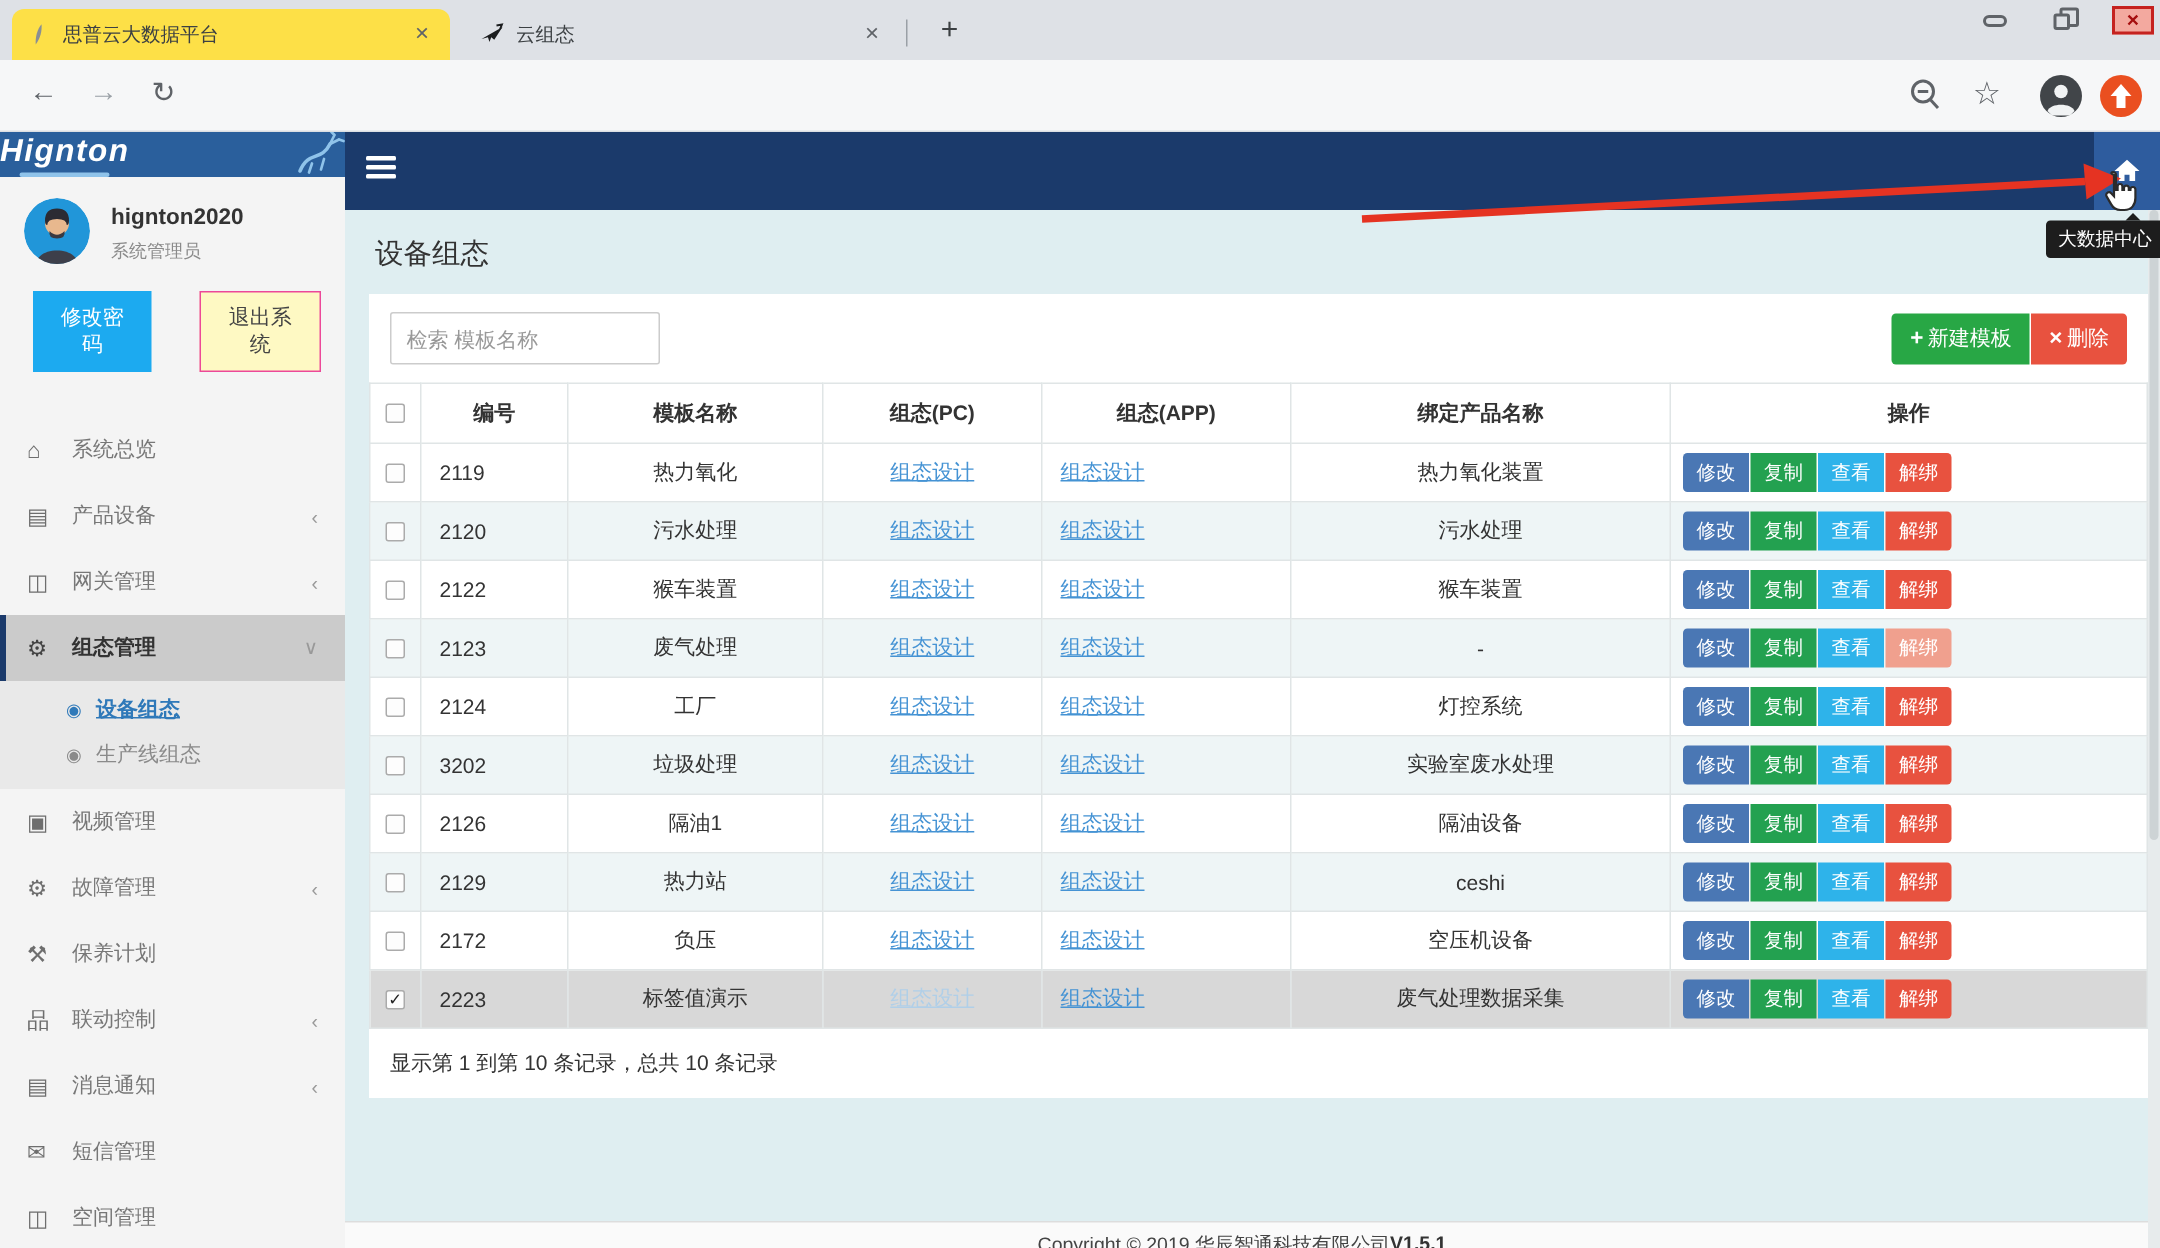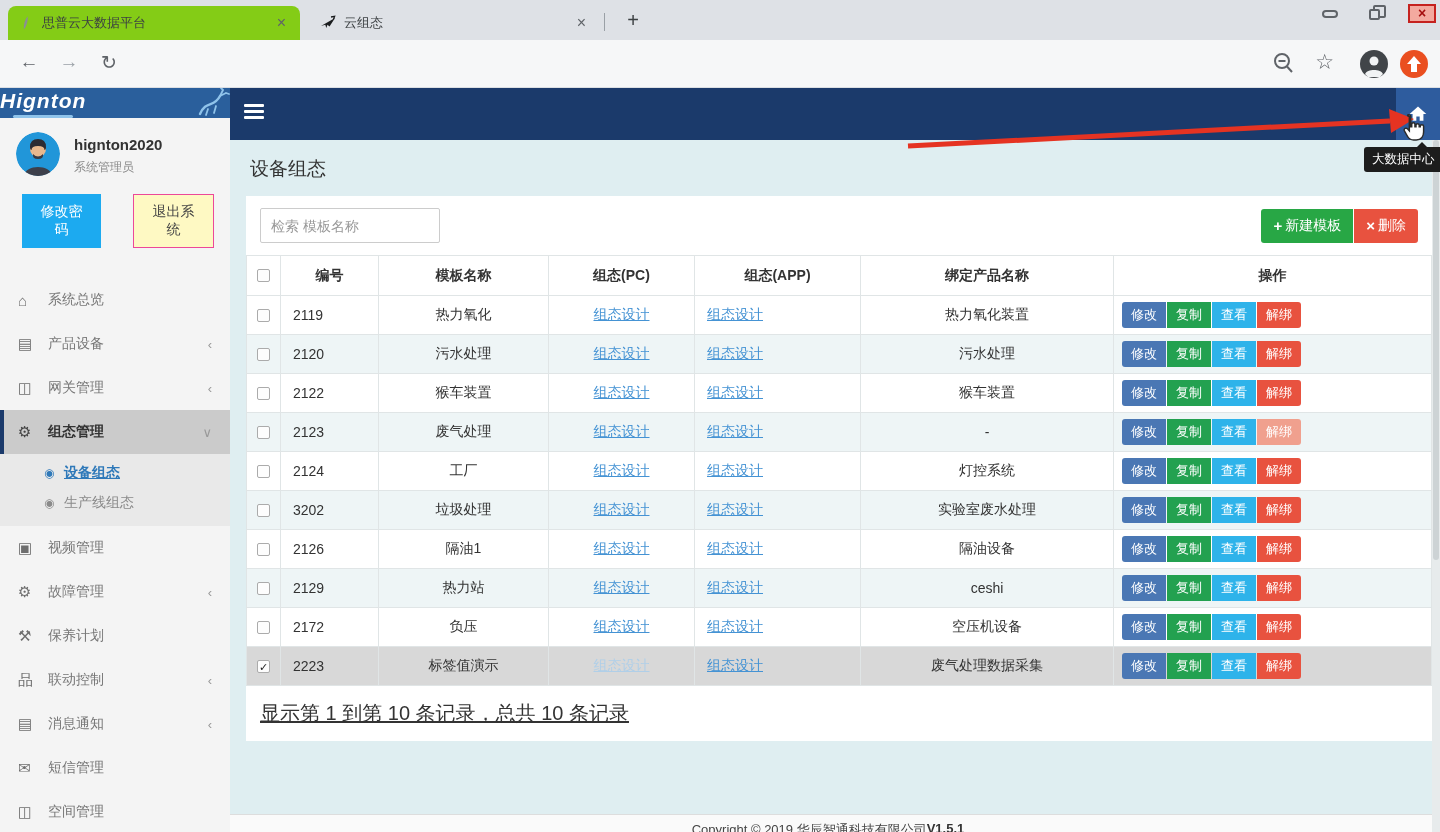--- a/index.html
+++ b/index.html
@@ -3,21 +3,21 @@
 <meta charset="utf-8">
 <style>
   * { margin:0; padding:0; box-sizing:border-box; }
   html,body { width:1440px; height:832px; overflow:hidden; }
   body { font-family:"Liberation Sans","DejaVu Sans",sans-serif; background:#fff; }
   #screen { position:relative; width:1440px; height:832px; overflow:hidden; }
 
   
   #tabstrip { position:relative; height:40px; background:#dee1e6; }
   .tab { position:absolute; top:6px; height:34px; display:flex; align-items:center; padding:0 10px; font-size:13px; color:#3c4043; }
-  .tab.active { left:8px; width:292px; background:#84cc16; border-radius:8px 8px 0 0; z-index:2; }
+  .tab.active { left:8px; width:292px; background:#fde047; border-radius:8px 8px 0 0; z-index:2; }
   .tab.inactive { left:310px; width:290px; }
   .tab .favicon { width:16px; height:16px; margin-right:8px; flex:0 0 auto; }
   .tab .tab-title { flex:1; white-space:nowrap; overflow:hidden; }
   .tab .tab-close { color:#5f6368; font-size:16px; padding:0 4px; cursor:pointer; }
   .tab-sep { position:absolute; left:604px; top:13px; width:1px; height:18px; background:#9aa0a6; }
   .newtab-btn { position:absolute; left:620px; top:8px; width:26px; height:26px; text-align:center; line-height:24px; font-size:20px; color:#3c4043; cursor:pointer; }
   #win-controls { position:absolute; right:0; top:0; height:28px; display:flex; align-items:center; z-index:3; }
   .wc { width:44px; height:26px; display:flex; align-items:center; justify-content:center; color:#5f6368; }
   .wc-min-glyph { width:16px; height:8px; border:2px solid #5f6368; border-radius:4px; }
   .wc-rest-glyph { position:relative; width:11px; height:11px; border:2px solid #5f6368; border-radius:2px; background:#dee1e6; }
@@ -100,21 +100,21 @@
   .tlink.disabled { color:#b0cfe8; cursor:default; }
   .abtn { display:inline-block; padding:5px 9px; font-size:13px; color:#fff; border:none; line-height:1.2; cursor:pointer; font-family:inherit; }
   .abtn + .abtn { margin-left:1px; }
   .abtn:first-child { border-radius:3px 0 0 3px; }
   .abtn:last-child { border-radius:0 3px 3px 0; }
   .abtn.edit { background:#4a77b4; }
   .abtn.copy { background:#23a150; }
   .abtn.view { background:#2eb3ea; }
   .abtn.unbind { background:#e8523f; }
   .abtn.unbind.disabled { background:#f0a08e; cursor:default; }
-  #table-summary { padding:14px 14px; font-size:20px; color:#333;text-decoration:underline; }
+  #table-summary { padding:14px 14px; font-size:14px; color:#333; }
 
   #footer { flex:0 0 18px; height:18px; background:#fafafa; border-top:1px solid #ddd; display:flex; justify-content:center; padding:6px 30px 0 16px; overflow:hidden; }
   .copyright { font-size:13px; color:#444; white-space:nowrap; }
   .version { font-size:13px; color:#333; font-weight:bold; }
 
   
   #scrollbar { position:absolute; right:0; top:140px; width:8px; height:692px; background:#e7ebec; z-index:5; }
   #scrollbar .thumb { position:absolute; top:0; left:1px; width:6px; height:420px; background:#cdd3d5; border-radius:3px; }
 
   

